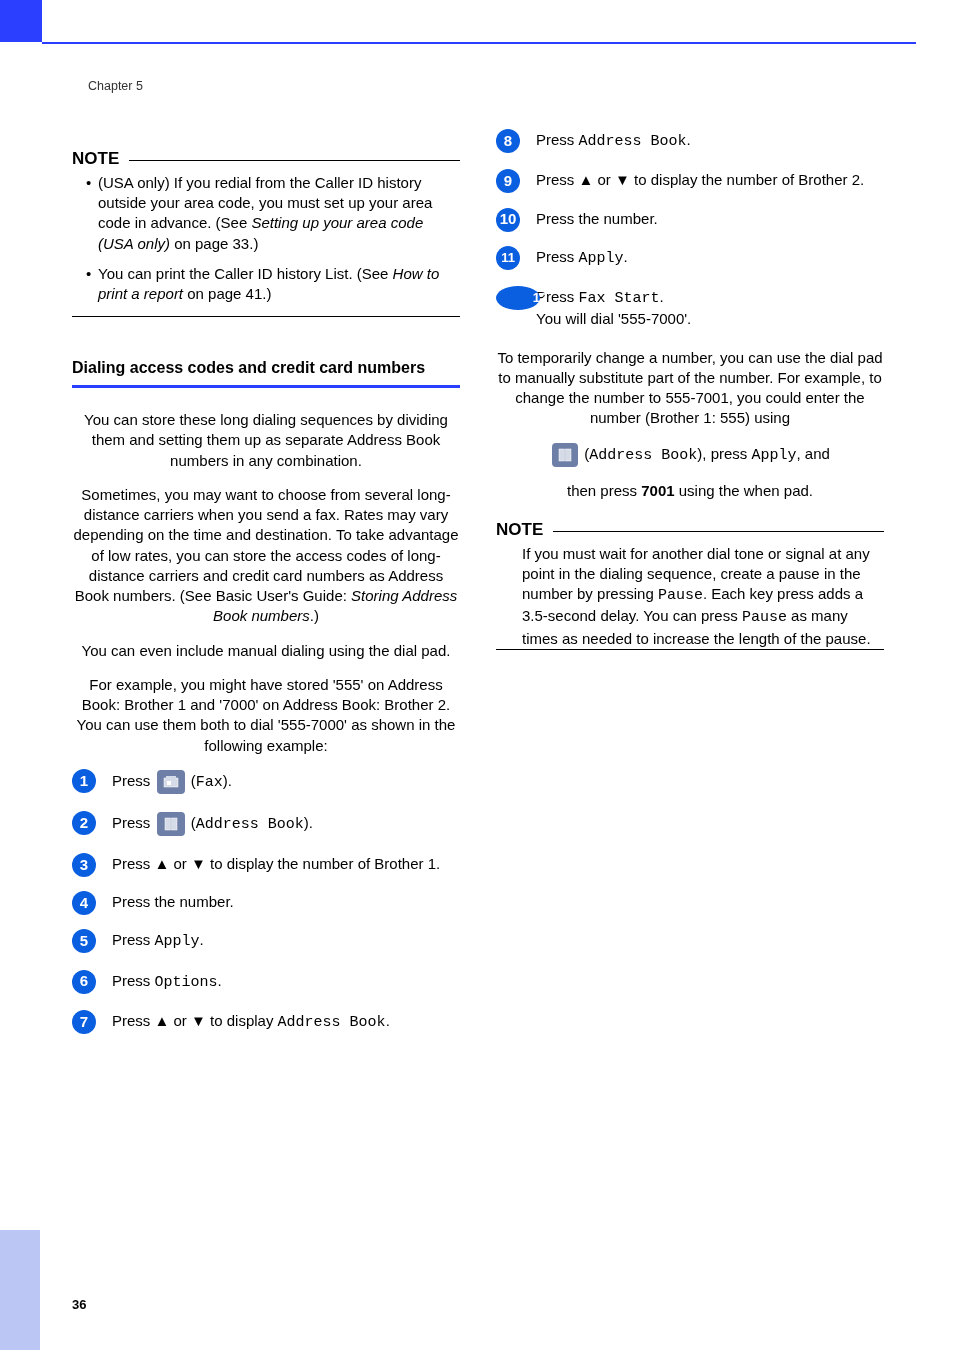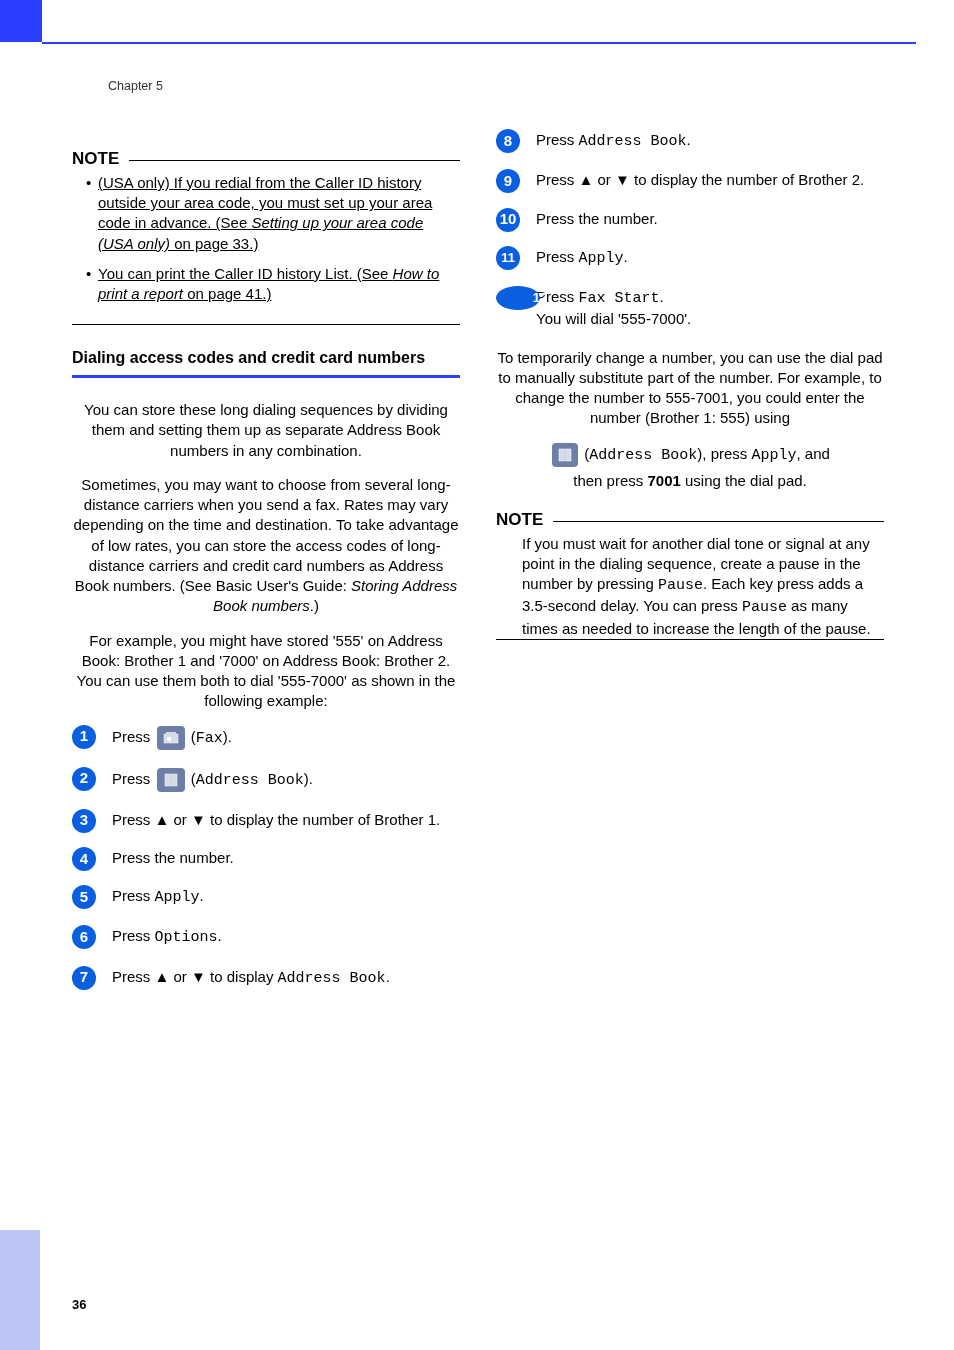--- a/index.html
+++ b/index.html
@@ -26,21 +26,21 @@
       background: #2a3fff;
     }
     .blue-side {
       position: absolute;
       left: 0; bottom: 0;
       width: 40px; height: 120px;
       background: #bcc6f5;
     }
     .chapter {
       position: absolute;
-      top: 78px; left: 108px;
+      top: 78px; left: 88px;
       font-size: 12.5px;
       color: #333;
     }
     .content {
       position: absolute;
       top: 130px;
       left: 72px;
       right: 70px;
       bottom: 70px;
       display: flex;
@@ -60,24 +60,23 @@
       gap: 10px;
     }
     .note-label .rule {
       flex: 1;
       height: 1px;
       background: #000;
       margin-top: 2px;
     }
     .note-body {
       padding-left: 14px;
-      padding-bottom: 10px;
+      padding-bottom: 2px;
       border-bottom: 1px solid #000;
-      margin-bottom: 22px;
-      text-decoration: underline;
+      margin-bottom: 40px;
     }
     .note-body ul { list-style: none; }
     .note-body li {
       position: relative;
       padding-left: 12px;
       margin-bottom: 10px;
     }
     .note-body li::before {
       content: "•";
       position: absolute;
@@ -174,20 +173,21 @@
         </li>
       </ul>
     </div>
 
     <h2 class="section">Dialing access codes and credit card numbers</h2>
 
     <p class="para">You can store these long dialing sequences by dividing them and setting them up as separate Address Book numbers in any combination.</p>
     <p class="para">
       <span>Sometimes, you may want to choose from several long-distance carriers when you send a fax. Rates may vary depending on the time and destination. To take advantage of low rates, you can store the access codes of long-distance carriers and credit card numbers as Address Book numbers. (See Basic User's Guide: </span><span class="italic">Storing Address Book numbers</span><span>.)</span>
     </p>
+    <p class="para">You can even include manual dialing using the dial pad.</p>
     <p class="para">For example, you might have stored '555' on Address Book: Brother 1 and '7000' on Address Book: Brother 2. You can use them both to dial '555-7000' as shown in the following example:</p>
 
     <ol class="steps">
       <li>
         <span class="step-num">1</span>
         <span>Press </span><span class="icon-btn">
             <svg viewBox="0 0 16 14">
               <rect x="1" y="3" width="14" height="9" fill="#d6dbe8" stroke="#fff" stroke-width="0.5"></rect>
               <rect x="3" y="1" width="10" height="3" fill="#d6dbe8"></rect>
               <rect x="4" y="6" width="4" height="4" fill="#fff"></rect>
@@ -245,30 +245,30 @@
         <span>Press </span><span class="mono">Apply</span><span>.</span>
       </li>
       <li>
         <span class="step-num" style="font-size:13px;padding-left:44px;">12</span>
         <span>Press </span><span class="mono">Fax Start</span><span>.</span><br>
         <span>You will dial '555-7000'.</span>
       </li>
     </ol>
 
     <p class="para">To temporarily change a number, you can use the dial pad to manually substitute part of the number. For example, to change the number to 555-7001, you could enter the number (Brother 1: 555) using</p>
-    <p class="para" style="margin-bottom:4px;">
+    <p class="para" style="margin-bottom:14px;">
       <span class="icon-inline">
           <svg viewBox="0 0 16 14">
             <rect x="2" y="1" width="5.5" height="12" fill="#d6dbe8" stroke="#fff" stroke-width="0.5"></rect>
             <rect x="8.5" y="1" width="5.5" height="12" fill="#d6dbe8" stroke="#fff" stroke-width="0.5"></rect>
           </svg>
         </span><span> (</span><span class="mono">Address Book</span><span>), press </span><span class="mono">Apply</span><span>, and</span>
     </p>
     <p class="para">
-      <span>then press </span><span class="bold">7001</span><span> using the dial pad.</span>
+      <span>then press </span><span class="bold">7001</span><span> using the when pad.</span>
     </p>
 
     <div class="note-label">
       <span>NOTE</span>
       <span class="rule"></span>
     </div>
     <div class="note-body-plain">
       <span>If you must wait for another dial tone or signal at any point in the dialing sequence, create a pause in the number by pressing </span><span class="mono">Pause</span><span>. Each key press adds a 3.5-second delay. You can press </span><span class="mono">Pause</span><span> as many times as needed to increase the length of the pause.</span>
     </div>
   </div>

